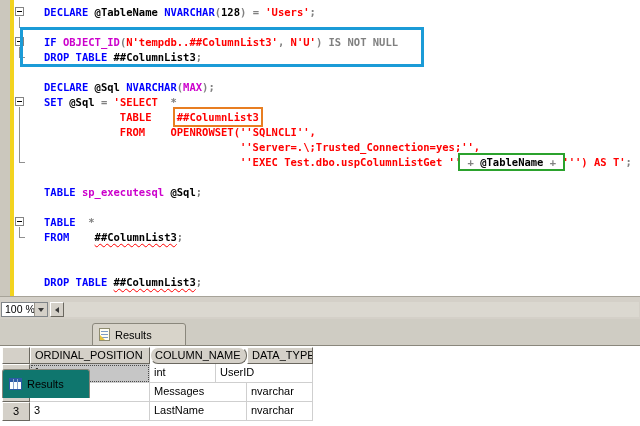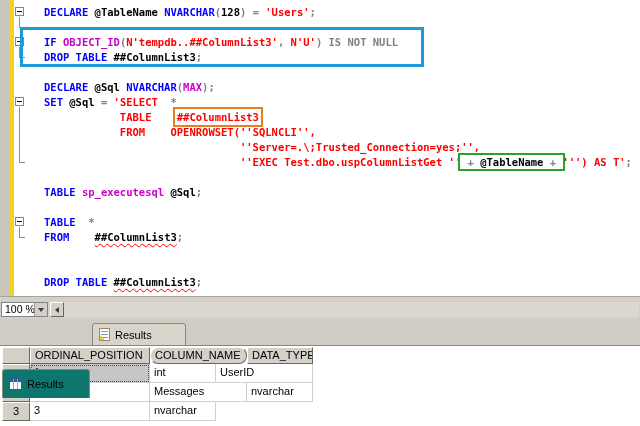--- a/index.html
+++ b/index.html
@@ -158,16 +158,17 @@
       </div>
       <div class="g-row">
         <div class="g-cell g-hdr g-rowhdr" style="width: 28px;">2</div>
         <div class="g-cell " style="width: 120px;">2</div>
         <div class="g-cell " style="width: 97px;">Messages</div>
         <div class="g-cell " style="width: 66px;">nvarchar</div>
       </div>
       <div class="g-row">
         <div class="g-cell g-hdr g-rowhdr" style="width: 28px;">3</div>
         <div class="g-cell " style="width: 120px;">3</div>
+        <div class="g-cell " style="width: 97px;">LastName</div>
         <div class="g-cell " style="width: 66px;">nvarchar</div>
       </div>
     </div>
 </div>
 
 </body></html>

